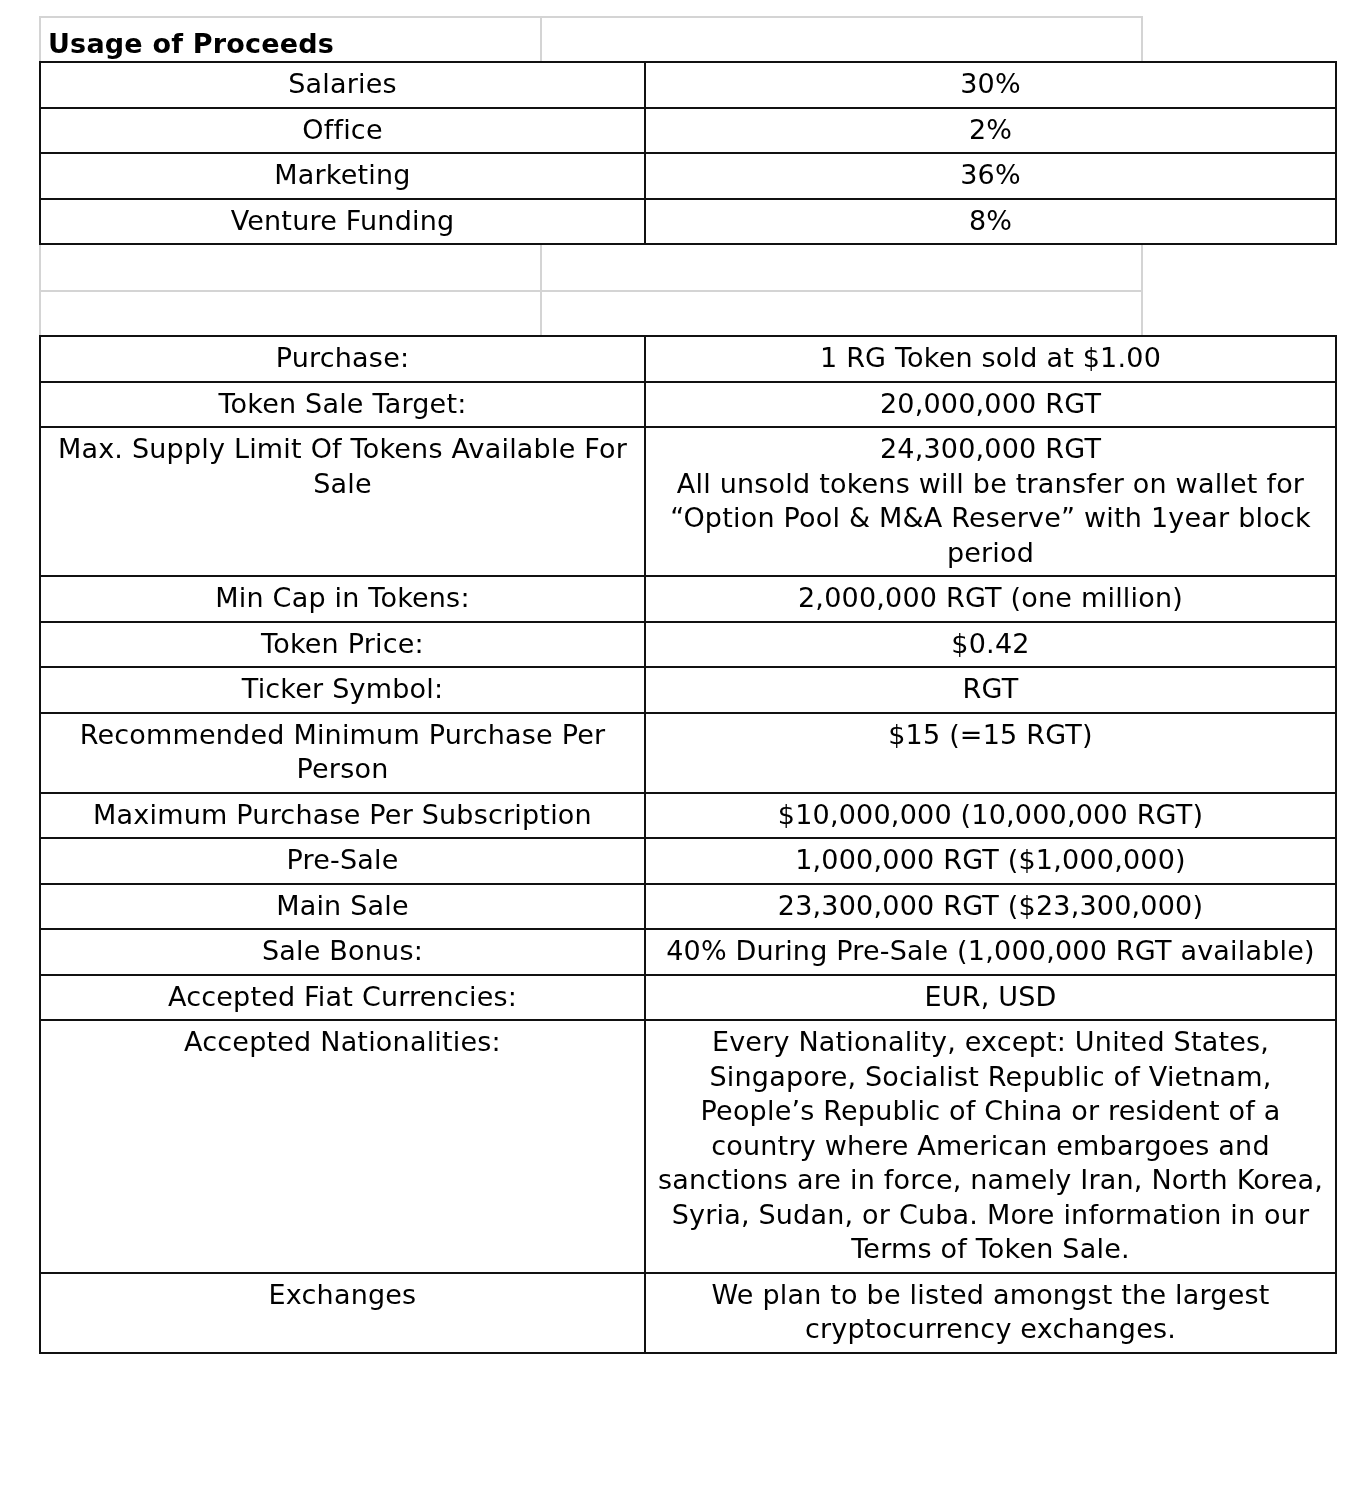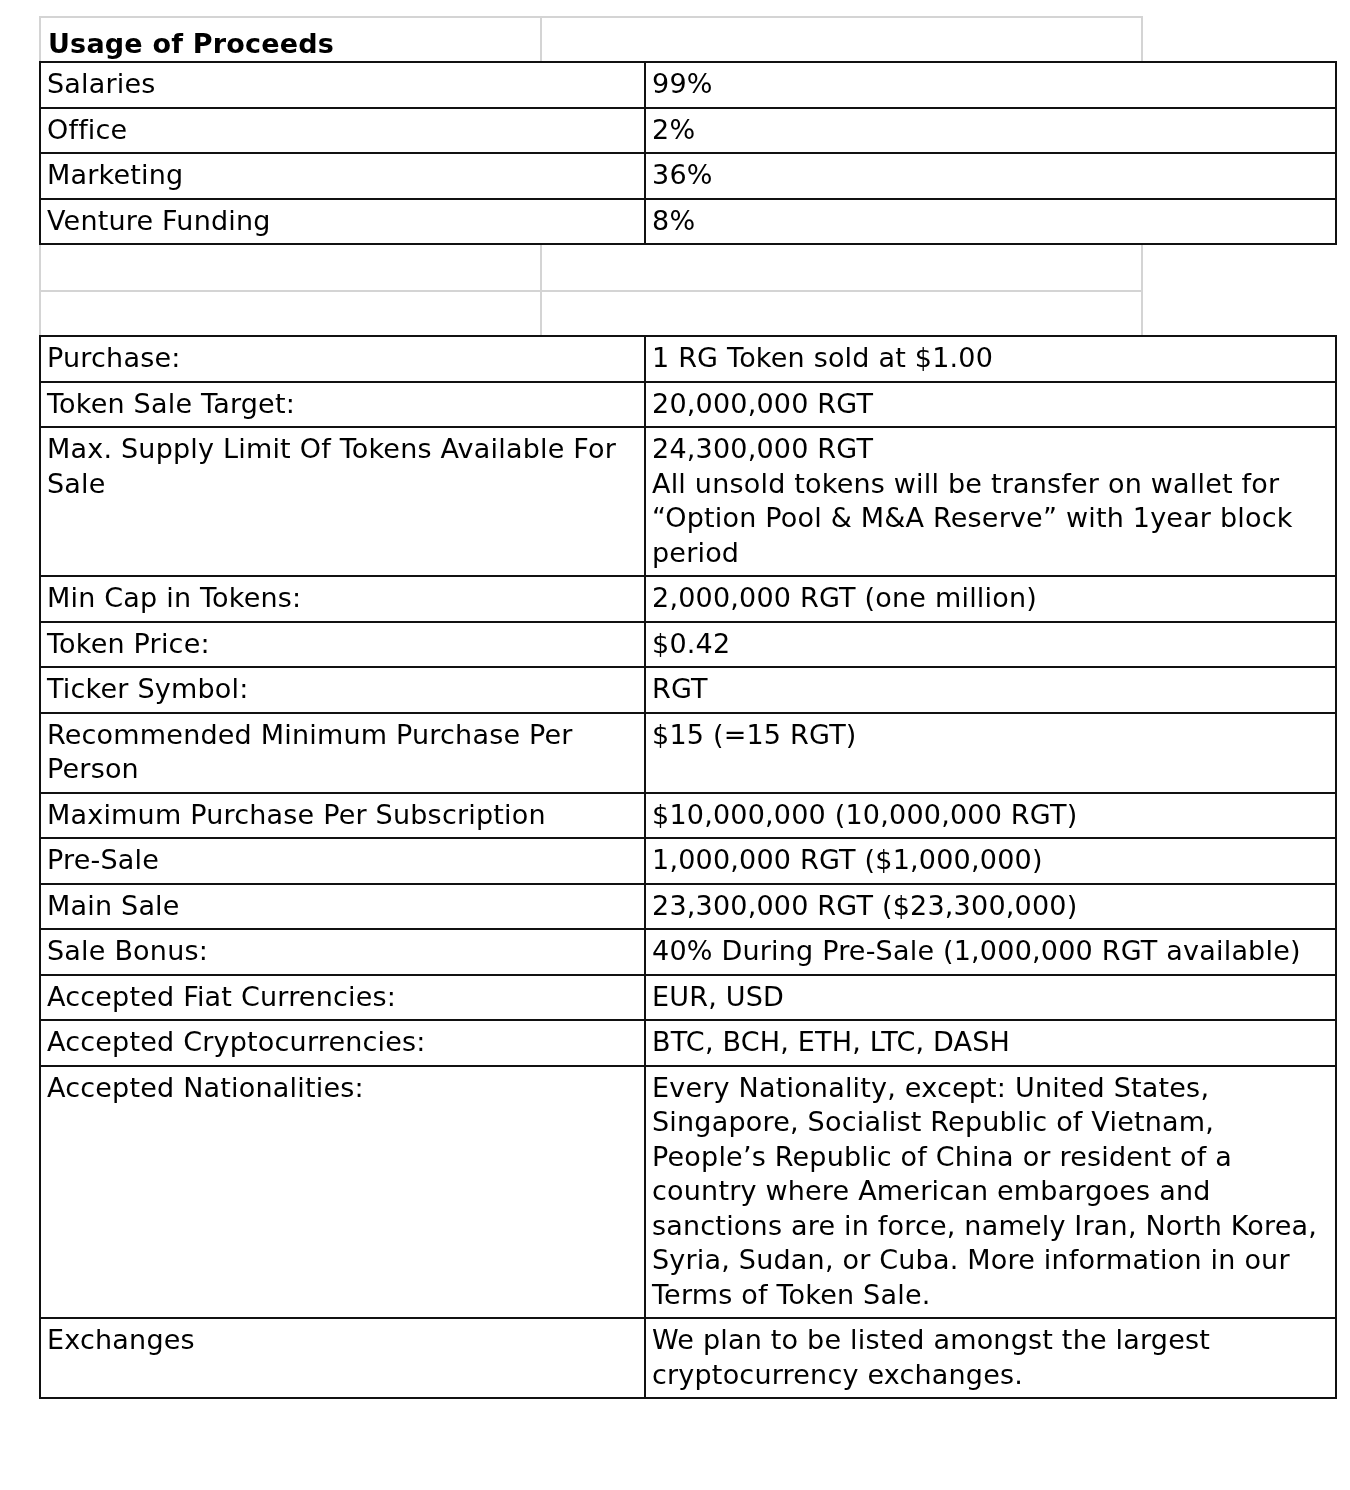--- a/index.html
+++ b/index.html
@@ -17,21 +17,21 @@
     .c2 { width: 707px; }
     
     .grid .cell { border-right: 2px solid #d4d4d4; }
     .grid .c1 { border-left: 2px solid #d4d4d4; }
     .grid { border-top: 2px solid #d4d4d4; }
     .title-row { height: 45px; }
     .title-row .cell { font-weight: bold; padding-top: 8px; }
     .empty-row { height: 45px; }
     
     table.bt {
-      border-collapse: collapse; width: 1298px; table-layout: fixed;
+      border-collapse: collapse; width: 1298px; table-layout: fixed; text-align: center;
     }
     table.bt td {
       border: 2px solid #111; font-size: 27px; line-height: 34.5px;
       padding: 4px 6px 5px 6px; vertical-align: top; letter-spacing: 0.2px;
       word-wrap: break-word;
     }
     table.bt td.k { width: 591px; }
   </style>
 </head>
 <body>
@@ -40,21 +40,21 @@
 
   <div class="row grid title-row">
     <div class="cell c1">Usage of Proceeds</div>
     <div class="cell c2"></div>
   </div>
 
   <table class="bt">
     <tbody>
       <tr>
         <td class="k">Salaries</td>
-        <td>99%</td>
+        <td>30%</td>
       </tr>
       <tr>
         <td class="k">Office</td>
         <td>2%</td>
       </tr>
       <tr>
         <td class="k">Marketing</td>
         <td>36%</td>
       </tr>
       <tr>
@@ -120,24 +120,20 @@
       </tr>
       <tr>
         <td class="k">Sale Bonus:</td>
         <td>40% During Pre-Sale (1,000,000 RGT available)</td>
       </tr>
       <tr>
         <td class="k">Accepted Fiat Currencies:</td>
         <td>EUR, USD</td>
       </tr>
       <tr>
-        <td class="k">Accepted Cryptocurrencies:</td>
-        <td>BTC, BCH, ETH, LTC, DASH</td>
-      </tr>
-      <tr>
         <td class="k">Accepted Nationalities:</td>
         <td>Every Nationality, except: United States, Singapore, Socialist Republic of Vietnam, People’s Republic of China or resident of a country where American embargoes and sanctions are in force, namely Iran, North Korea, Syria, Sudan, or Cuba. More information in our Terms of Token Sale.</td>
       </tr>
       <tr>
         <td class="k">Exchanges</td>
         <td>We plan to be listed amongst the largest cryptocurrency exchanges.</td>
       </tr>
     </tbody>
   </table>
 

